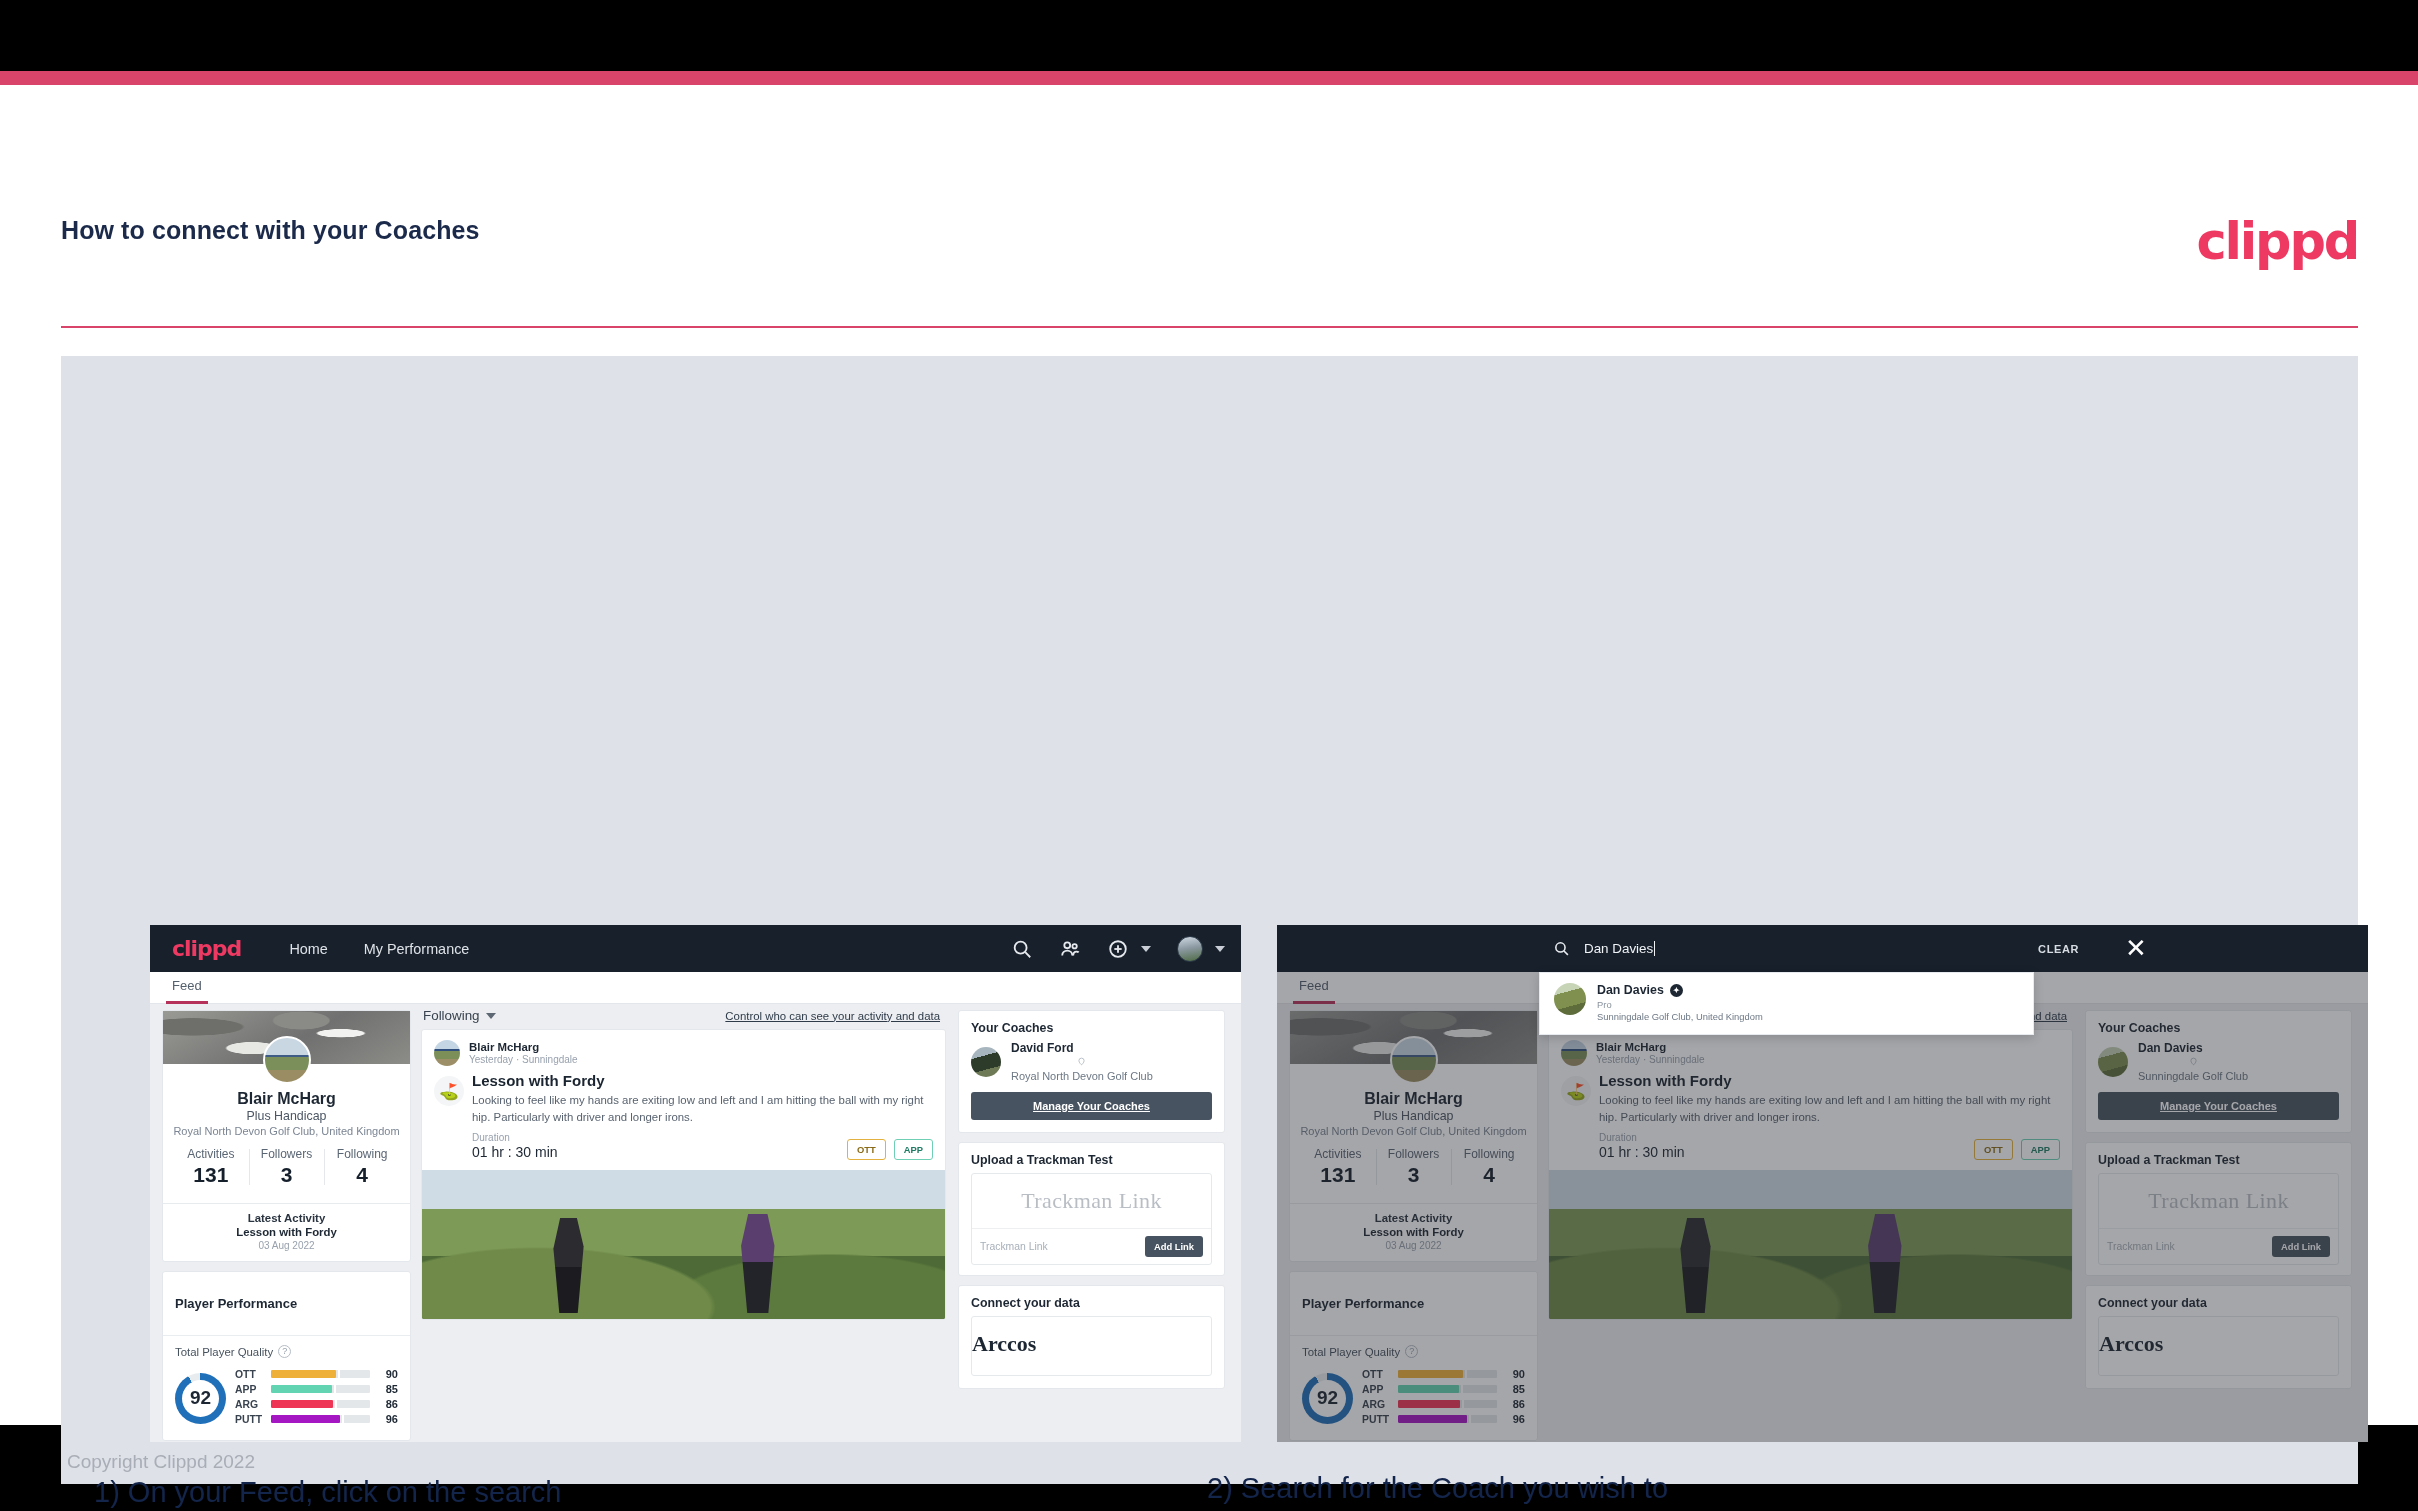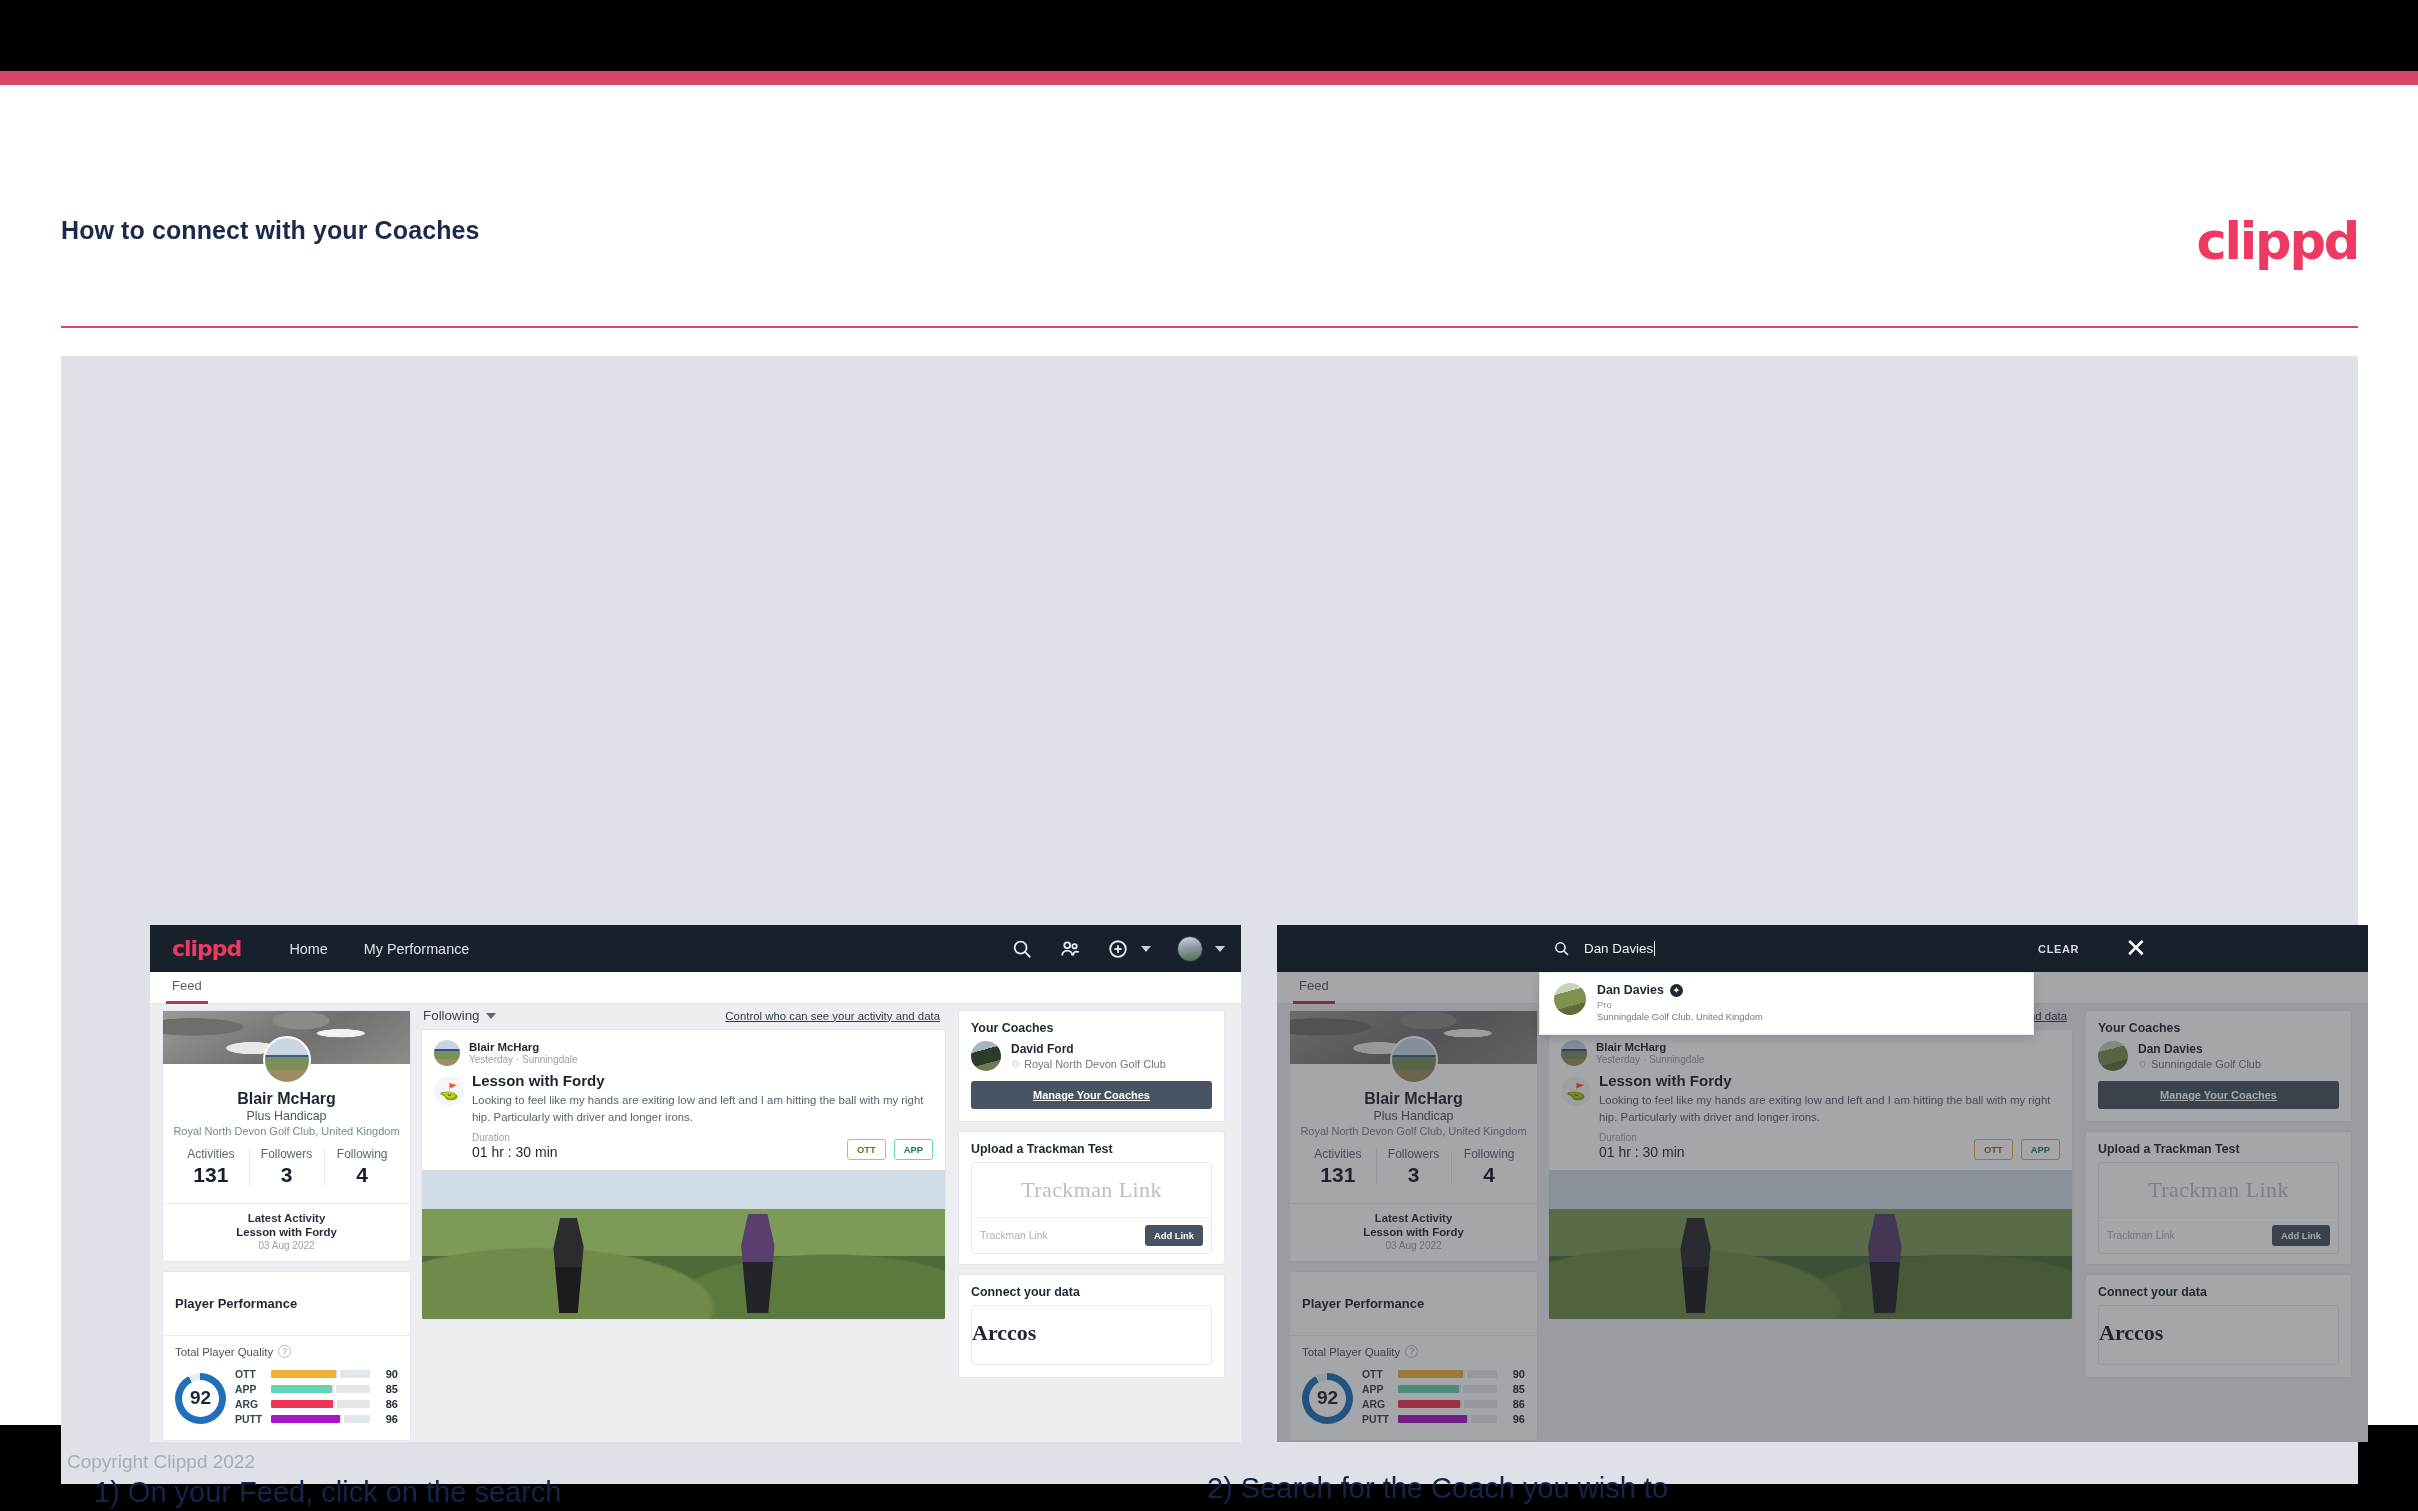--- a/index.html
+++ b/index.html
@@ -191,21 +191,21 @@
   .golfer.a { left:24%; width:42px; height:95px; background:linear-gradient(180deg,#2b2b30 0 52%, #1c1c20 52% 100%); clip-path:polygon(30% 0,70% 0,86% 30%,72% 100%,28% 100%,14% 32%); }
   .golfer.b { left:60%; width:44px; height:99px; background:linear-gradient(180deg,#5a3f6e 0 48%, #23232a 48% 100%); clip-path:polygon(28% 0,72% 0,88% 32%,74% 100%,26% 100%,12% 32%); }
 
   
   .rc-head { padding:10px 12px 6px; font-size:12.4px; font-weight:700; color:#1d2733; }
   .coach-row { display:flex; gap:10px; align-items:center; padding:0 12px 10px; }
   .coach-av { width:30px;height:30px;border-radius:50%;flex:none; }
   .coach-av.ford { background:linear-gradient(165deg,#a7b5bf 0 32%, #2d3b2a 32% 70%, #6d7a55 70% 100%); }
   .coach-av.dan  { background:linear-gradient(165deg,#c3cfb4 0 30%, #7d8e52 30% 68%, #5e6d3c 68% 100%); }
   .coach-name { font-size:12px; font-weight:700; color:#1d2733; }
-  .coach-club { font-size:11px; color:#6d7885; margin-top:2px; display:flex; align-items:center; gap:4px; }
+  .coach-club { font-size:11px; color:#6d7885; margin-top:2px; display:flex; align-items:center; gap:4px;flex-direction:column; }
   .pin { width:9px;height:9px;color:#a6aeb8; }
   .btn-manage {
     display:block; margin:0 12px 12px; padding:8px 0; text-align:center;
     background:#475360; color:#fff; font-size:11px; font-weight:700; border-radius:3px;
   }
   .rc-card { margin-top:9px; }
   .trackman-box { margin:0 12px 10px; border:1px solid #e6e9ec; border-radius:3px; }
   .trackman-logo {
     text-align:center; padding:14px 0; font-family:"Liberation Serif", serif;
     font-size:22px; color:#b9bec5; letter-spacing:0.4px;

